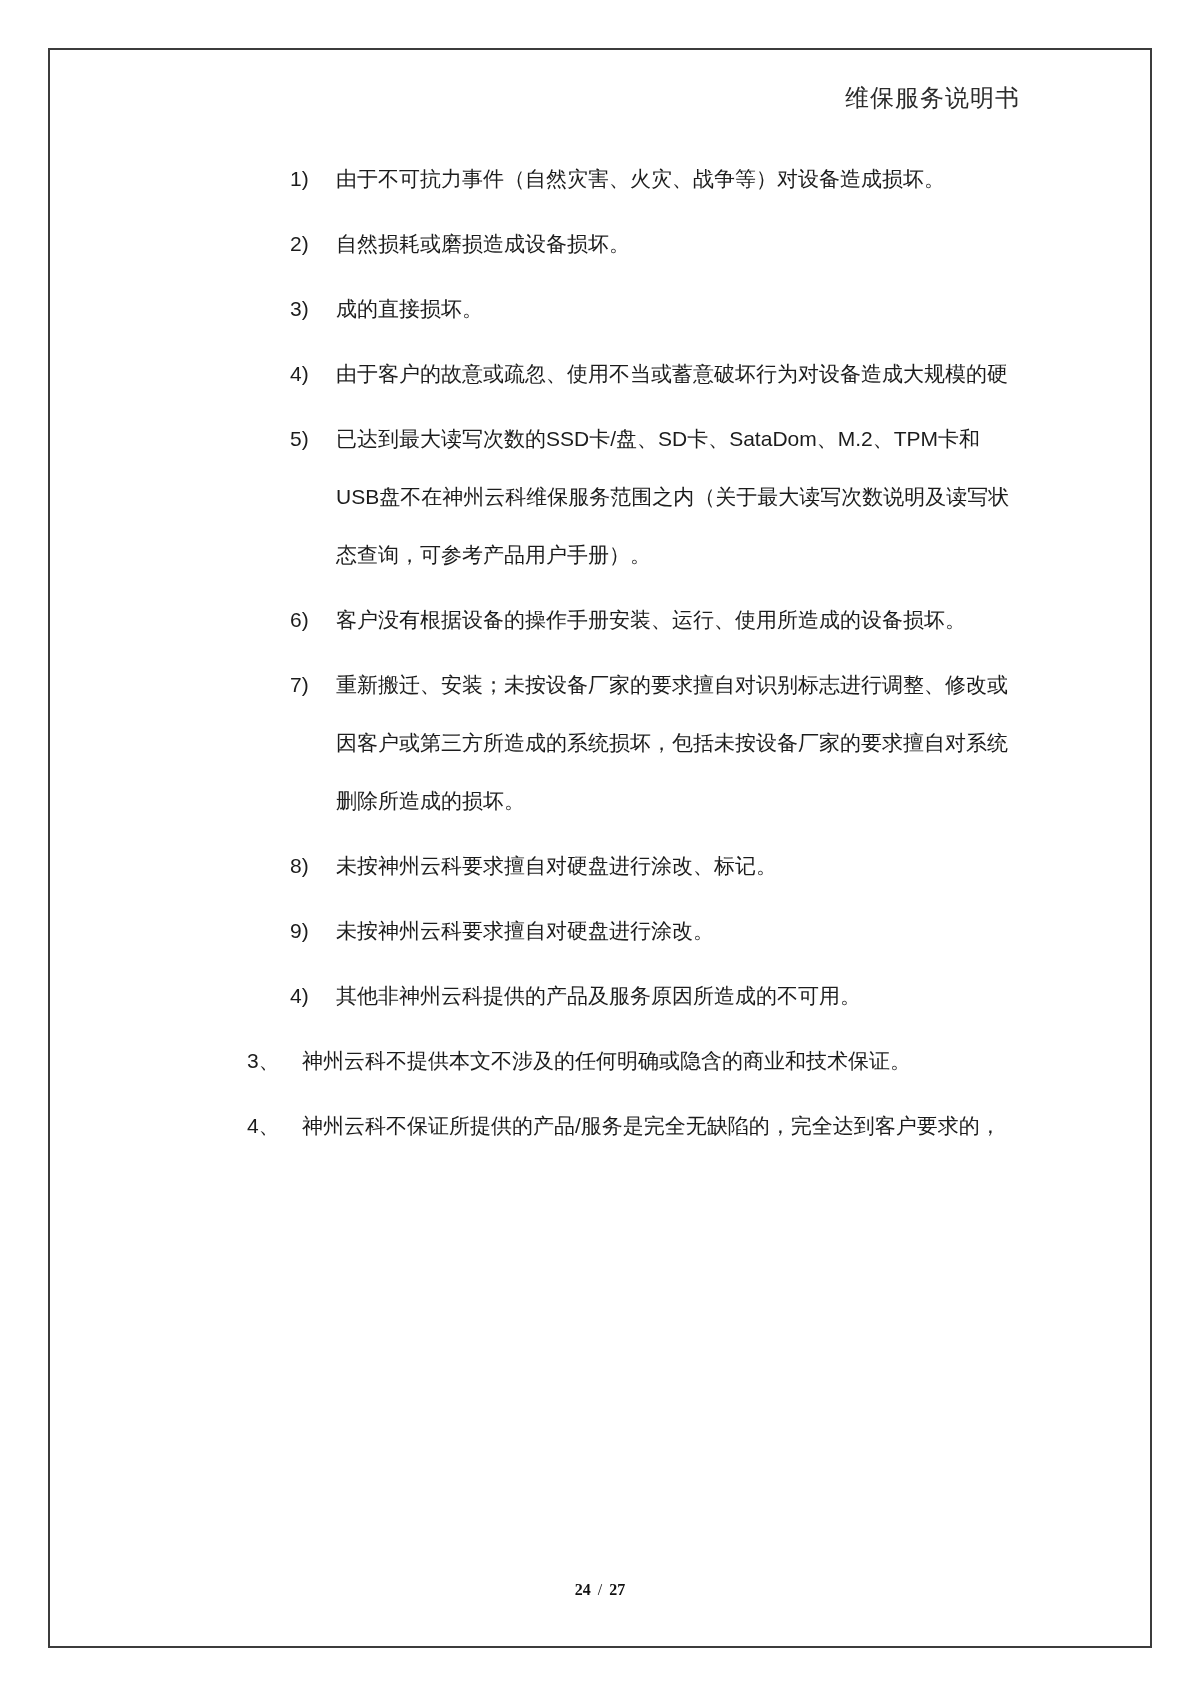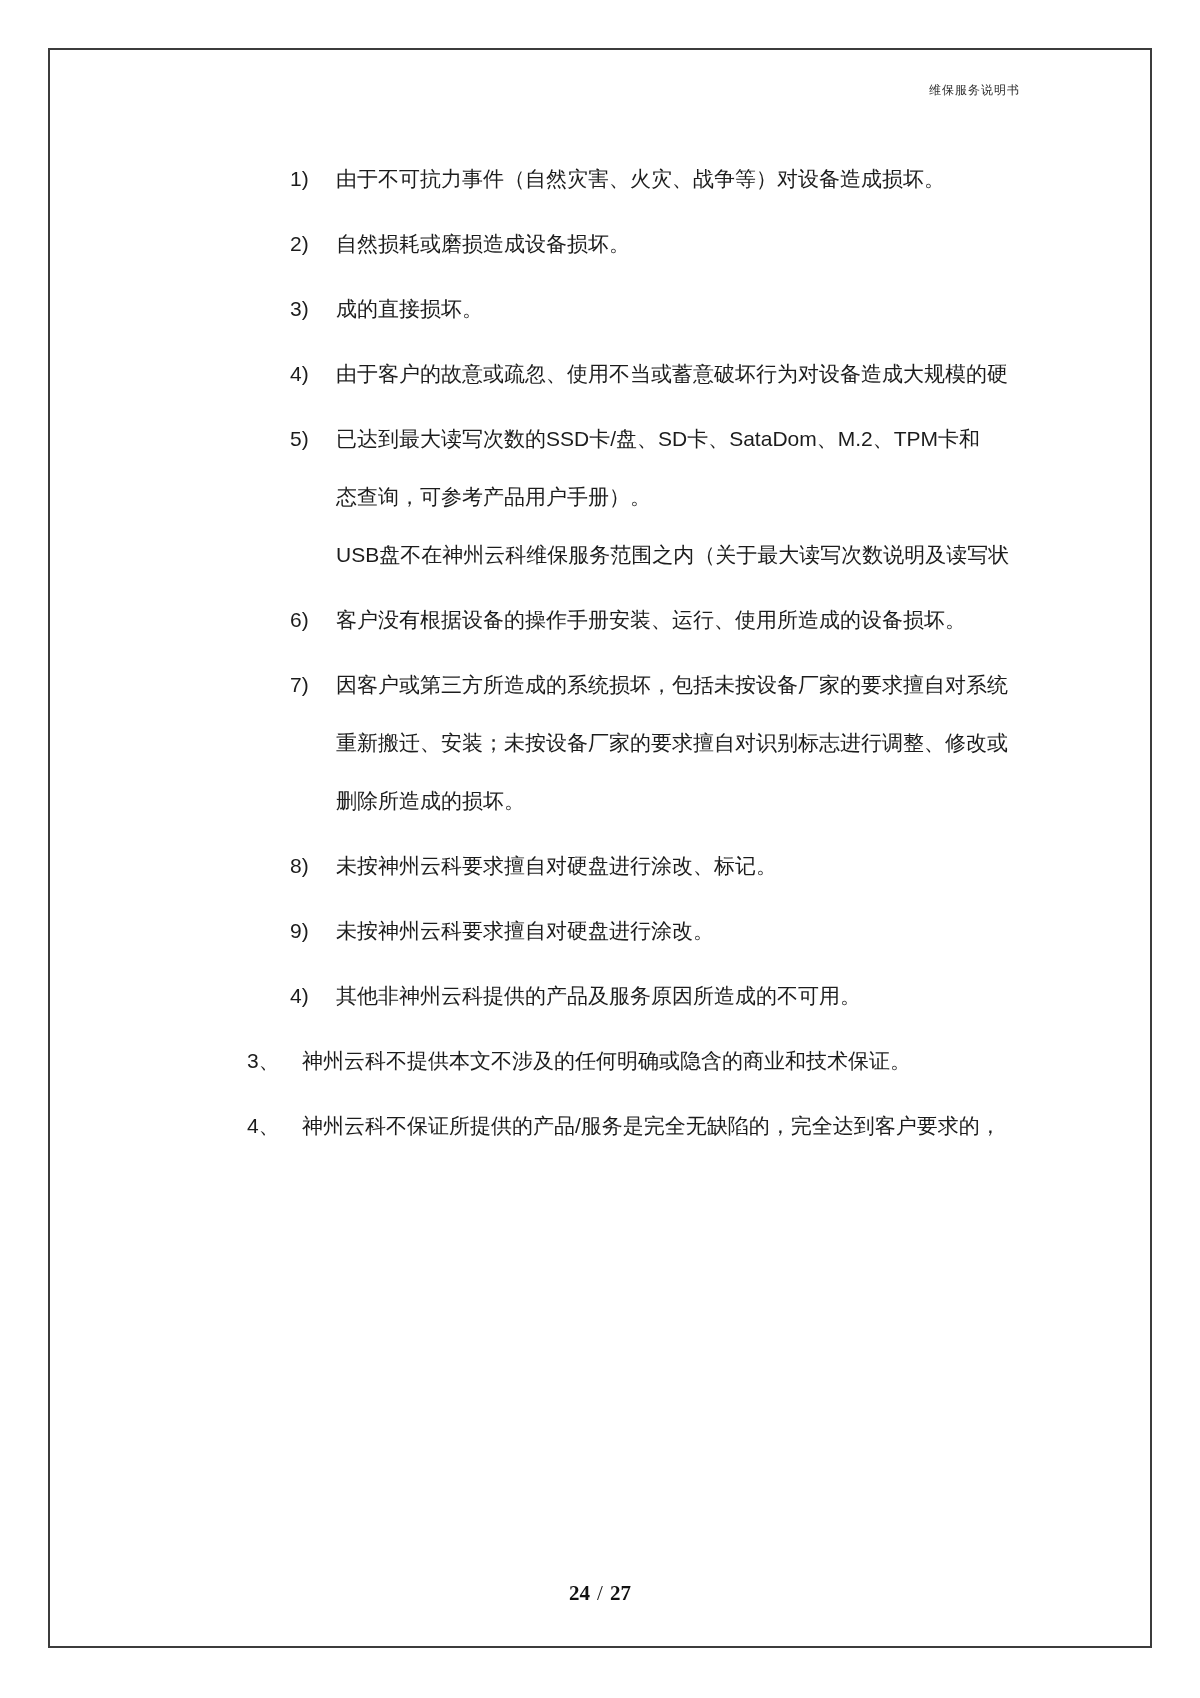--- a/index.html
+++ b/index.html
@@ -24,21 +24,21 @@
     box-sizing: border-box;
     border: 2px solid var(--border-color, #3c3c3c);
     pointer-events: none;
   }
 
   .header-title {
     position: absolute;
     top: 82px;
     right: 180px;
     font-family: "Liberation Serif", "DejaVu Serif", serif;
-    font-size: 12px;
+    font-size: 24px;
     letter-spacing: 1px;
     color: #2b2b2b;
     white-space: nowrap;
   }
 
   .content {
     position: absolute;
     left: 290px;
     top: 150px;
     width: 780px;
@@ -69,21 +69,21 @@
   .item.outer { margin-left: -43px; }
   .item.outer .marker { width: 55px; }
 
   .footer {
     position: absolute;
     top: 1581px;
     left: 0;
     width: 100%;
     text-align: center;
     font-family: "Liberation Serif", "DejaVu Serif", serif;
-    font-size: 21px;
+    font-size: 16px;
     color: #111;
   }
   .footer .pagenum { font-weight: bold; }
   .footer .sep { font-weight: normal; margin: 0 7px; }
 </style>
 </head>
 <body>
 
 <div class="page" style="--text-color: #1c1c1c; --border-color: #3c3c3c;">
 
@@ -118,37 +118,37 @@
     <span class="marker">4)</span>
     <span class="lines">
             <div class="line">由于客户的故意或疏忽、使用不当或蓄意破坏行为对设备造成大规模的硬</div>
           </span>
   </div>
 
   <div class="item">
     <span class="marker">5)</span>
     <span class="lines">
             <div class="line">已达到最大读写次数的SSD卡/盘、SD卡、SataDom、M.2、TPM卡和</div>
+            <div class="line">USB盘不在神州云科维保服务范围之内（关于最大读写次数说明及读写状</div>
             <div class="line">态查询，可参考产品用户手册）。</div>
-            <div class="line">USB盘不在神州云科维保服务范围之内（关于最大读写次数说明及读写状</div>
           </span>
   </div>
 
   <div class="item">
     <span class="marker">6)</span>
     <span class="lines">
             <div class="line">客户没有根据设备的操作手册安装、运行、使用所造成的设备损坏。</div>
           </span>
   </div>
 
   <div class="item">
     <span class="marker">7)</span>
     <span class="lines">
+            <div class="line">重新搬迁、安装；未按设备厂家的要求擅自对识别标志进行调整、修改或</div>
             <div class="line">因客户或第三方所造成的系统损坏，包括未按设备厂家的要求擅自对系统</div>
-            <div class="line">重新搬迁、安装；未按设备厂家的要求擅自对识别标志进行调整、修改或</div>
             <div class="line">删除所造成的损坏。</div>
           </span>
   </div>
 
   <div class="item">
     <span class="marker">8)</span>
     <span class="lines">
             <div class="line">未按神州云科要求擅自对硬盘进行涂改、标记。</div>
           </span>
   </div>

